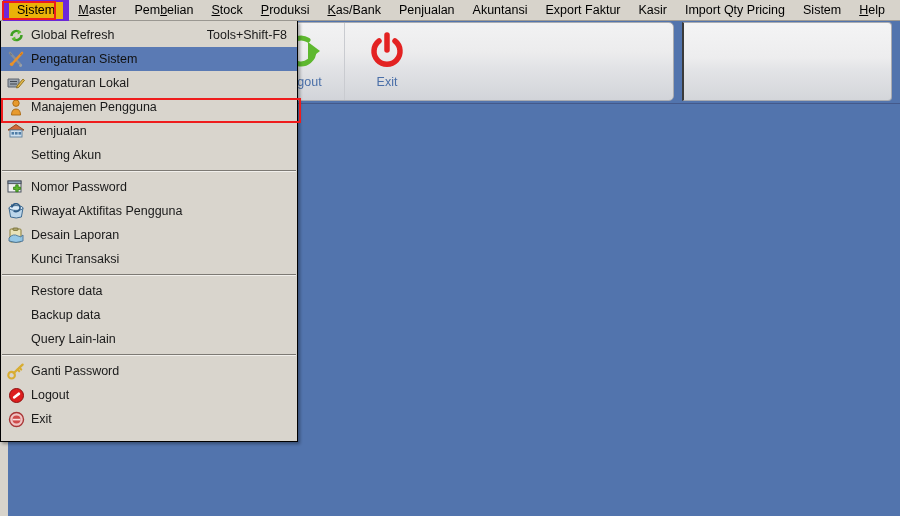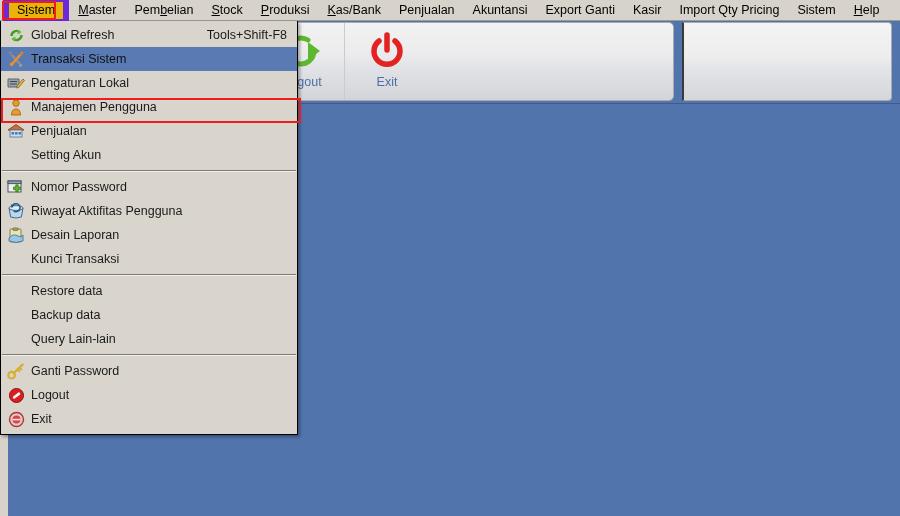--- a/index.html
+++ b/index.html
@@ -139,21 +139,21 @@
   #dropdown {
     position: absolute;
     left: 0; top: 21px;
     width: 298px;
     background: #d9d5cd;
     border: 1px solid #000;
     border-top: none;
     box-sizing: border-box;
     z-index: 50;
     box-shadow: 2px 2px 3px rgba(0,0,0,0.33);
-    padding: 2px 0 3px 0;
+    padding: 2px 0 10px 0;
   }
   .mi {
     position: relative;
     height: 24px;
     display: flex;
     align-items: center;
     cursor: default;
     padding-left: 4px;
     box-sizing: border-box;
   }
@@ -276,21 +276,21 @@
 
   <div id="menubar">
     <div class="menubar-item active"><span>S<span class="mn">i</span>stem</span></div>
     <div class="menubar-item"><span><span class="mn">M</span>aster</span></div>
     <div class="menubar-item"><span>Pem<span class="mn">b</span>elian</span></div>
     <div class="menubar-item"><span><span class="mn">S</span>tock</span></div>
     <div class="menubar-item"><span><span class="mn">P</span>roduksi</span></div>
     <div class="menubar-item"><span><span class="mn">K</span>as/Bank</span></div>
     <div class="menubar-item"><span>Penjualan</span></div>
     <div class="menubar-item"><span>Akuntansi</span></div>
-    <div class="menubar-item"><span>Export Ganti</span></div>
+    <div class="menubar-item"><span>Export Faktur</span></div>
     <div class="menubar-item"><span>Kasir</span></div>
     <div class="menubar-item"><span>Import Qty Pricing</span></div>
     <div class="menubar-item"><span>Sistem</span></div>
     <div class="menubar-item"><span><span class="mn">H</span>elp</span></div>
   </div>
   <div id="sistem-highlight"></div>
 
   <div id="dropdown">
 
     <div class="mi">
@@ -311,21 +311,21 @@
       <div class="mi-ico">
         <svg width="18" height="18" viewBox="0 0 18 18">
           <path d="M3 3 L13 14" stroke="#8a8f96" stroke-width="2.6" stroke-linecap="round"></path>
           <path d="M2.2 2.2 L5 4.4 L4 5.4 z" fill="#6f757d"></path>
           <path d="M14 13.8 a1.6 1.6 0 1 1 -2 1.6 z" fill="#9aa0a7"></path>
           <path d="M15 3 L5 14" stroke="#e8912a" stroke-width="2.6" stroke-linecap="round"></path>
           <path d="M15.8 2.2 L13 4.4 L14 5.4 z" fill="#c96f12"></path>
           <circle cx="4.6" cy="14.2" r="1.8" fill="#e8912a"></circle>
         </svg>
       </div>
-      <span class="mi-label">Transaksi Sistem</span>
+      <span class="mi-label">Pengaturan Sistem</span>
     </div>
 
     <div class="mi">
       <div class="mi-ico">
         <svg width="18" height="16" viewBox="0 0 18 16">
           <path d="M1 4 L12 4 L12 12 L1 12 z" fill="#9aa3ad" stroke="#5c646e" stroke-width="1"></path>
           <line x1="3" y1="6.5" x2="10" y2="6.5" stroke="#3f4750" stroke-width="1"></line>
           <line x1="3" y1="9" x2="10" y2="9" stroke="#3f4750" stroke-width="1"></line>
           <path d="M10 11 L16 4 L17.5 5.4 L11.6 12.4 L9.6 13 z" fill="#e4b84c" stroke="#8a6d17" stroke-width="0.9"></path>
         </svg>

